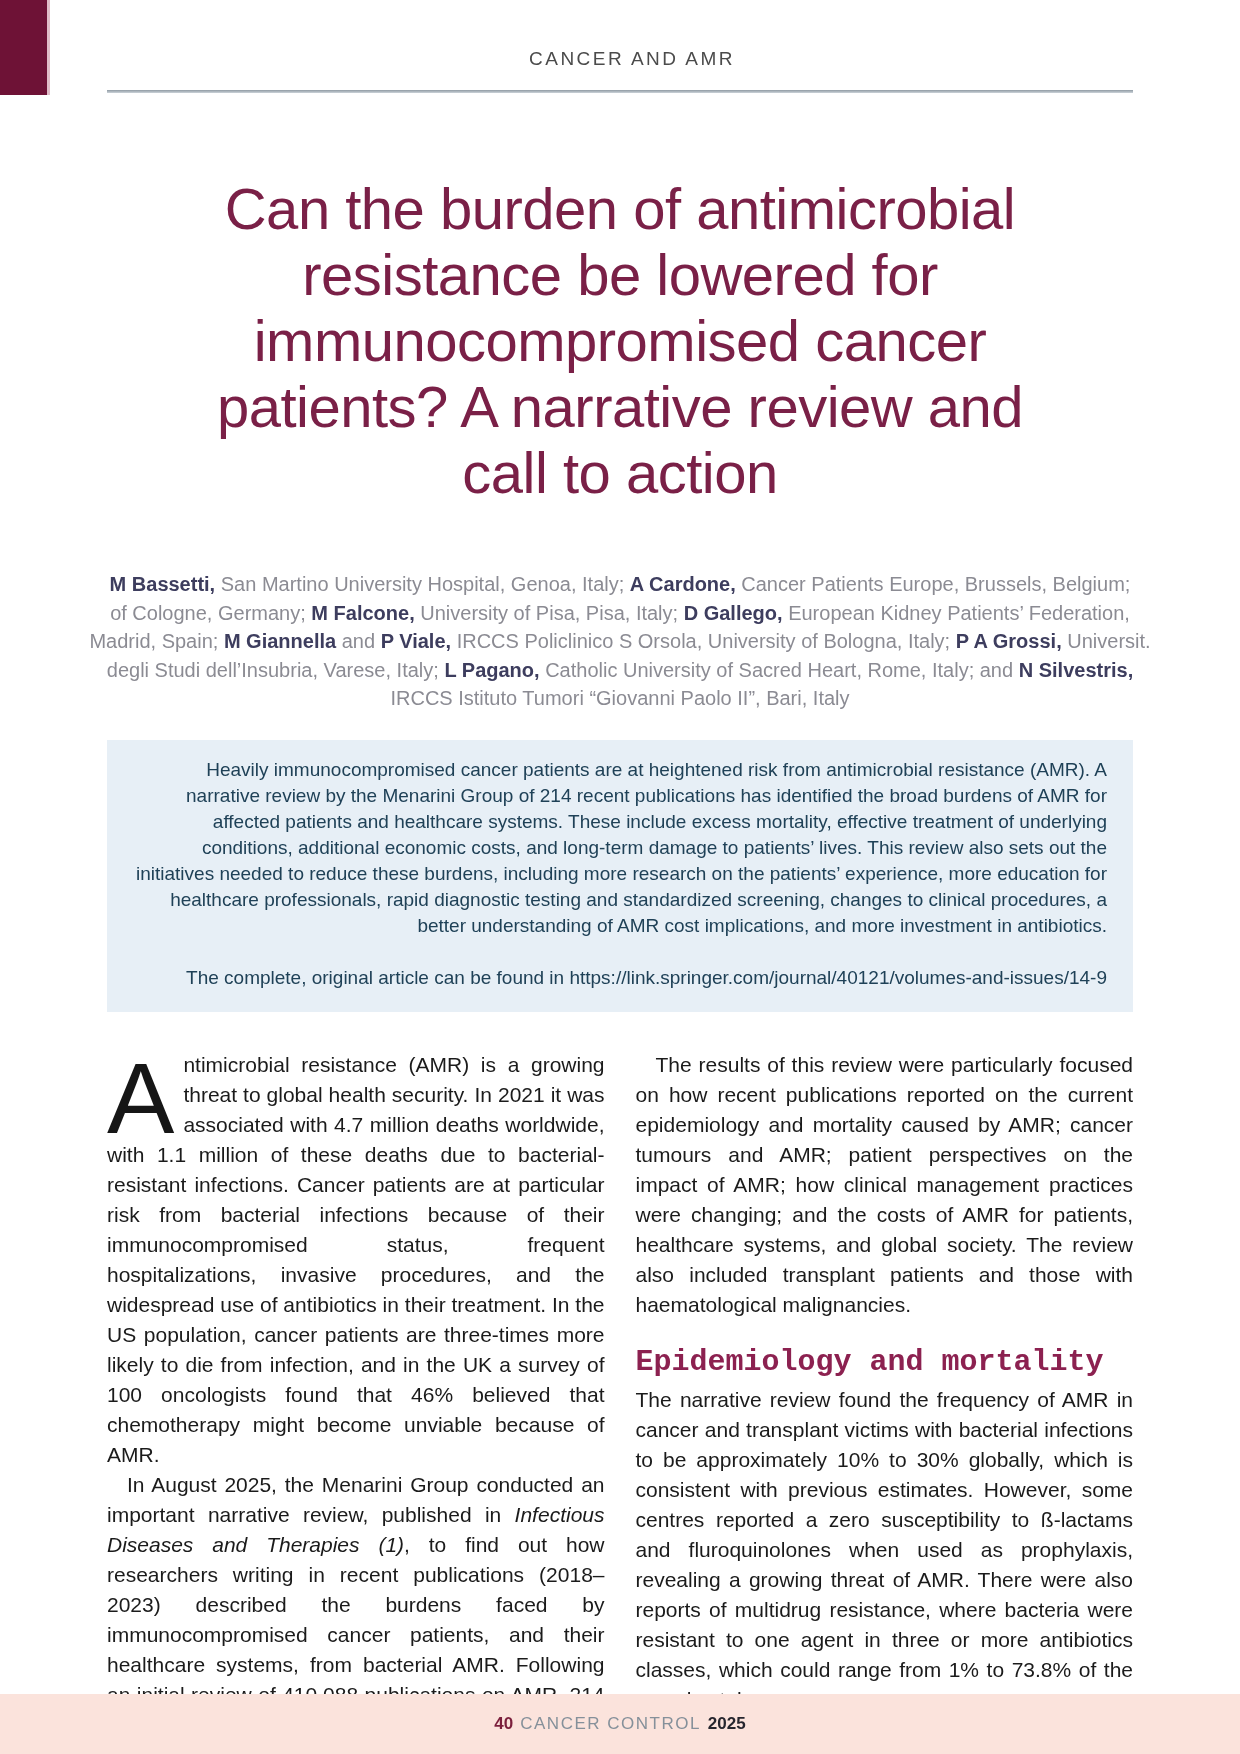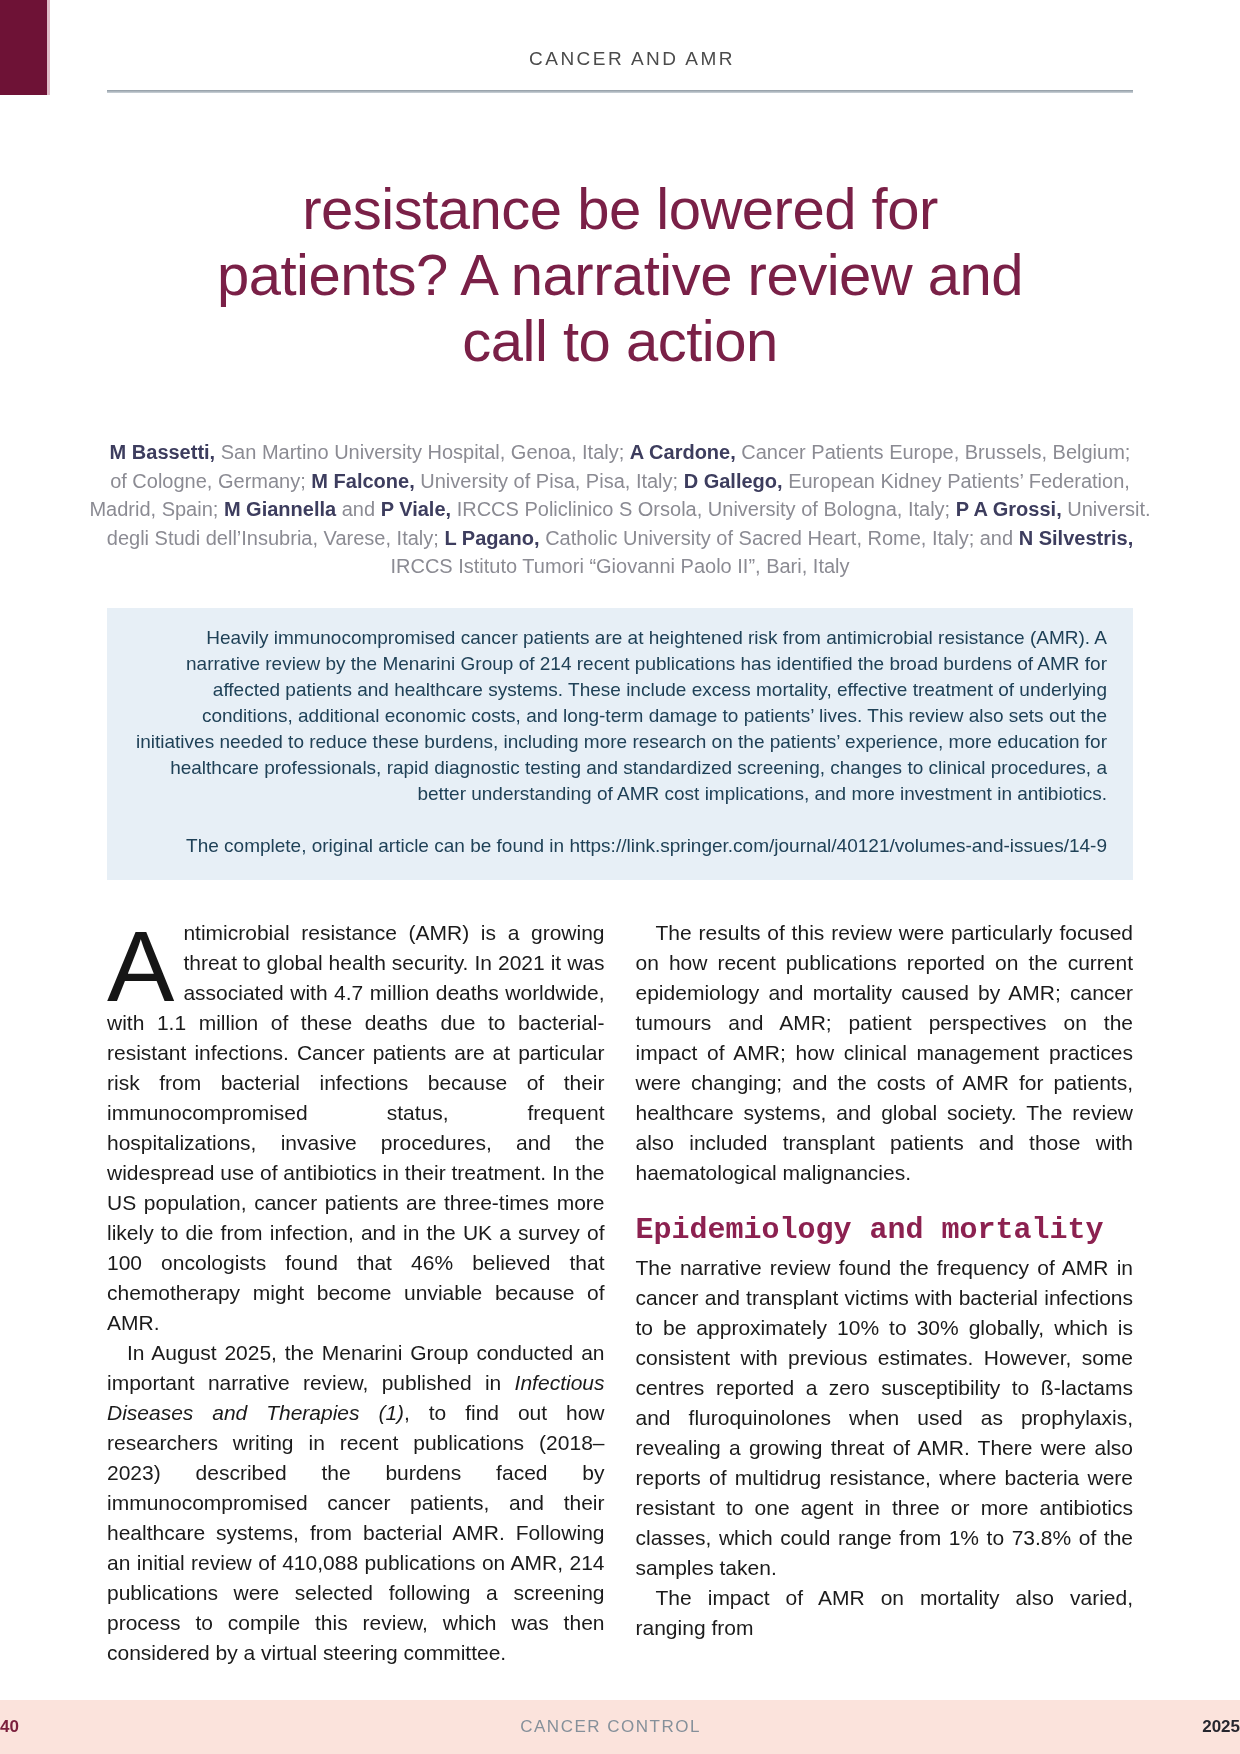--- a/index.html
+++ b/index.html
@@ -43,43 +43,45 @@
   .body-p{margin:0;font-size:21px;line-height:30px;color:var(--body-text);text-align:justify;}
   .indent{text-indent:20px;}
   .dropcap{
     float:left;font-size:101px;line-height:0.82;font-weight:300;
     margin:7px 9px 0 0;color:#161616;
   }
   .section-heading{
     margin:25px 0 6px 0;font-size:30px;font-weight:bold;color:var(--heading);font-family:Liberation Mono, monospace;
   }
   .page-footer{
-    position:absolute;left:0;bottom:0;width:100%;height:54px;
-    background:var(--footer-bg);display:flex;align-items:center;justify-content:space-between;
+    position:absolute;left:0;bottom:0;width:100%;height:60px;
+    background:var(--footer-bg);display:flex;align-items:center;justify-content:center;
     font-size:17px;
   }
   .footer-page{color:var(--footer-page);font-weight:bold;}
   .footer-journal{color:var(--footer-journal);letter-spacing:1.5px;margin:0 7px;}
   .footer-year{color:var(--footer-year);font-weight:bold;}
 </style>
 </head>
 <body>
 
 <div class="page">
 
   <div class="corner-block"></div>
 
   <div class="running-head">
     <span>CANCER AND AMR</span>
   </div>
 
   <div class="header-rule"></div>
 
   <h1 class="article-title">
+      <div>Can the burden of antimicrobial</div>
       <div>resistance be lowered for</div>
+      <div>immunocompromised cancer</div>
       <div>patients? A narrative review and</div>
       <div>call to action</div>
     </h1>
 
   <div class="author-list">
       <div><span class="seg-bold">M Bassetti,</span><span> San Martino University Hospital, Genoa, Italy; </span><span class="seg-bold">A Cardone,</span><span> Cancer Patients Europe, Brussels, Belgium;</span></div>
       <div><span>of Cologne, Germany; </span><span class="seg-bold">M Falcone,</span><span> University of Pisa, Pisa, Italy; </span><span class="seg-bold">D Gallego,</span><span> European Kidney Patients’ Federation,</span></div>
       <div><span>Madrid, Spain; </span><span class="seg-bold">M Giannella</span><span> and </span><span class="seg-bold">P Viale,</span><span> IRCCS Policlinico S Orsola, University of Bologna, Italy; </span><span class="seg-bold">P A Grossi,</span><span> Universit.</span></div>
       <div><span>degli Studi dell’Insubria, Varese, Italy; </span><span class="seg-bold">L Pagano,</span><span> Catholic University of Sacred Heart, Rome, Italy; and </span><span class="seg-bold">N Silvestris,</span></div>
       <div><span>IRCCS Istituto Tumori “Giovanni Paolo II”, Bari, Italy</span></div>

